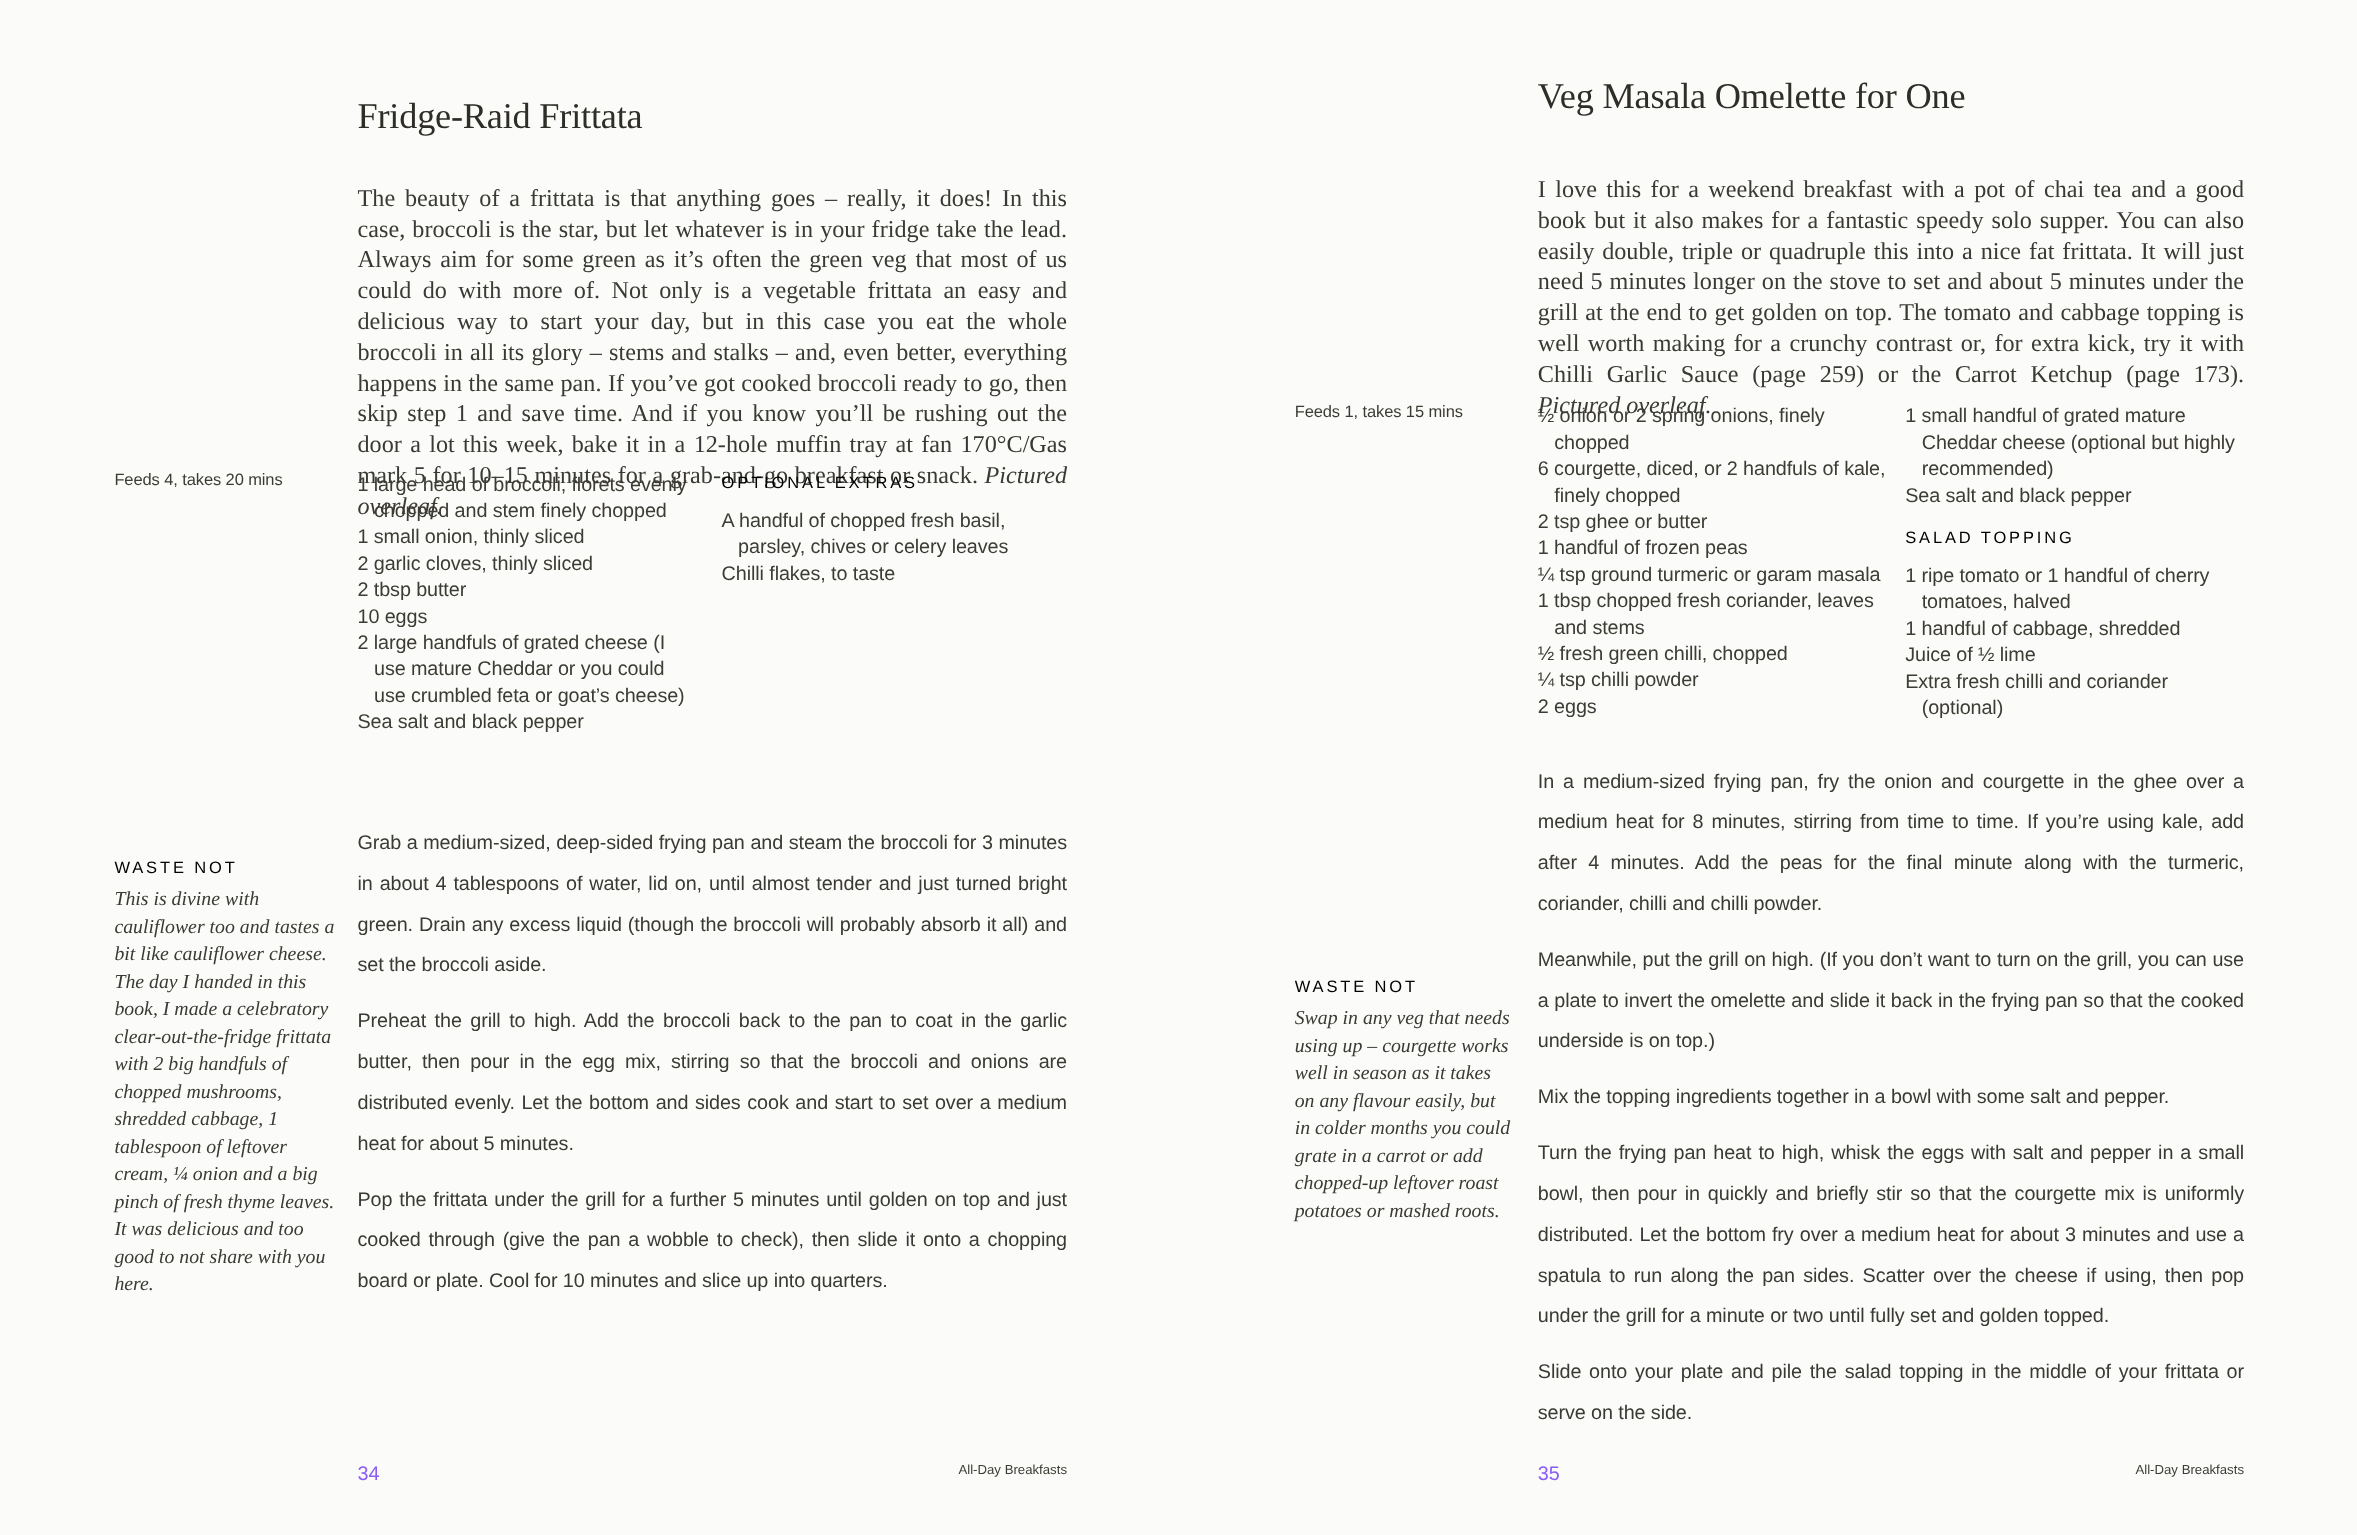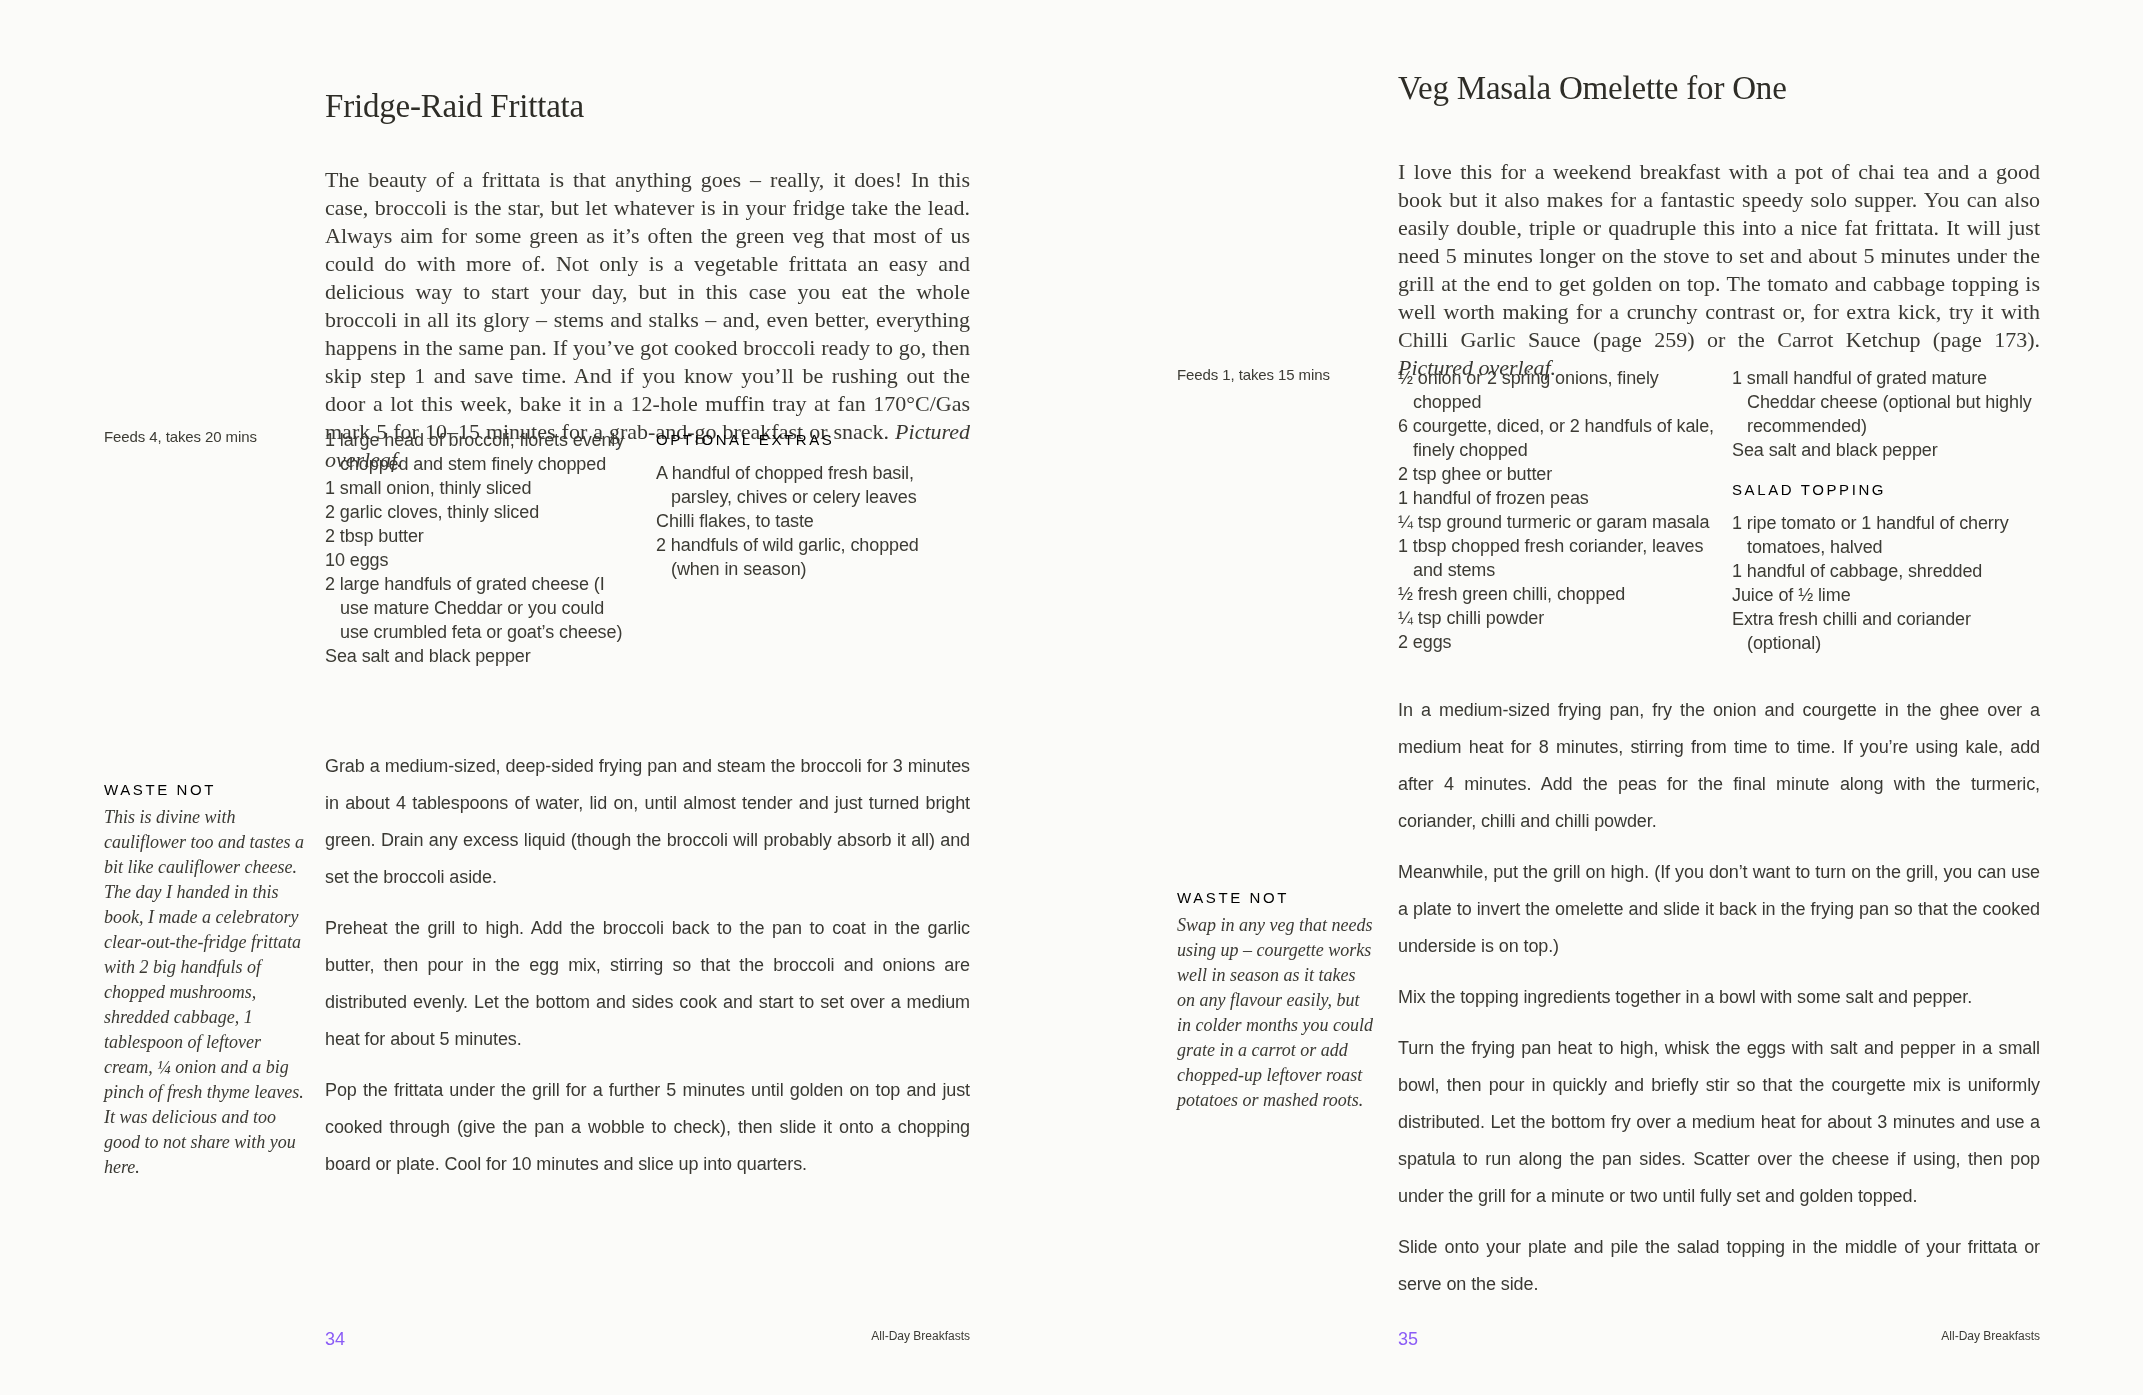--- a/index.html
+++ b/index.html
@@ -111,21 +111,20 @@
       <div class="ing">2 tbsp butter</div>
       <div class="ing">10 eggs</div>
       <div class="ing">2 large handfuls of grated cheese (I use mature Cheddar or you could use crumbled feta or goat’s cheese)</div>
       <div class="ing">Sea salt and black pepper</div>
     </div>
 
     <div class="ing-col" style="left:656px; top:428px; width:315px">
       <div class="col-header">OPTIONAL EXTRAS</div>
       <div class="ing">A handful of chopped fresh basil, parsley, chives or celery leaves</div>
       <div class="ing">Chilli flakes, to taste</div>
-      <div class="ing">2 handfuls of wild garlic, chopped (when in season)</div>
     </div>
 
     <aside class="waste-not" style="left:104px; top:781px">
       <div class="col-header">WASTE NOT</div>
       <p class="wn-text">This is divine with cauliflower too and tastes a bit like cauliflower cheese. The day I handed in this book, I made a celebratory clear-out-the-fridge frittata with 2 big handfuls of chopped mushrooms, shredded cabbage, 1 tablespoon of leftover cream, ¼ onion and a big pinch of fresh thyme leaves. It was delicious and too good to not share with you here.</p>
     </aside>
 
     <div class="method" style="left:325px; top:748px; width:645px">
       <p>Grab a medium-sized, deep-sided frying pan and steam the broccoli for 3 minutes in about 4 tablespoons of water, lid on, until almost tender and just turned bright green. Drain any excess liquid (though the broccoli will probably absorb it all) and set the broccoli aside.</p>
       <p>Preheat the grill to high. Add the broccoli back to the pan to coat in the garlic butter, then pour in the egg mix, stirring so that the broccoli and onions are distributed evenly. Let the bottom and sides cook and start to set over a medium heat for about 5 minutes.</p>

